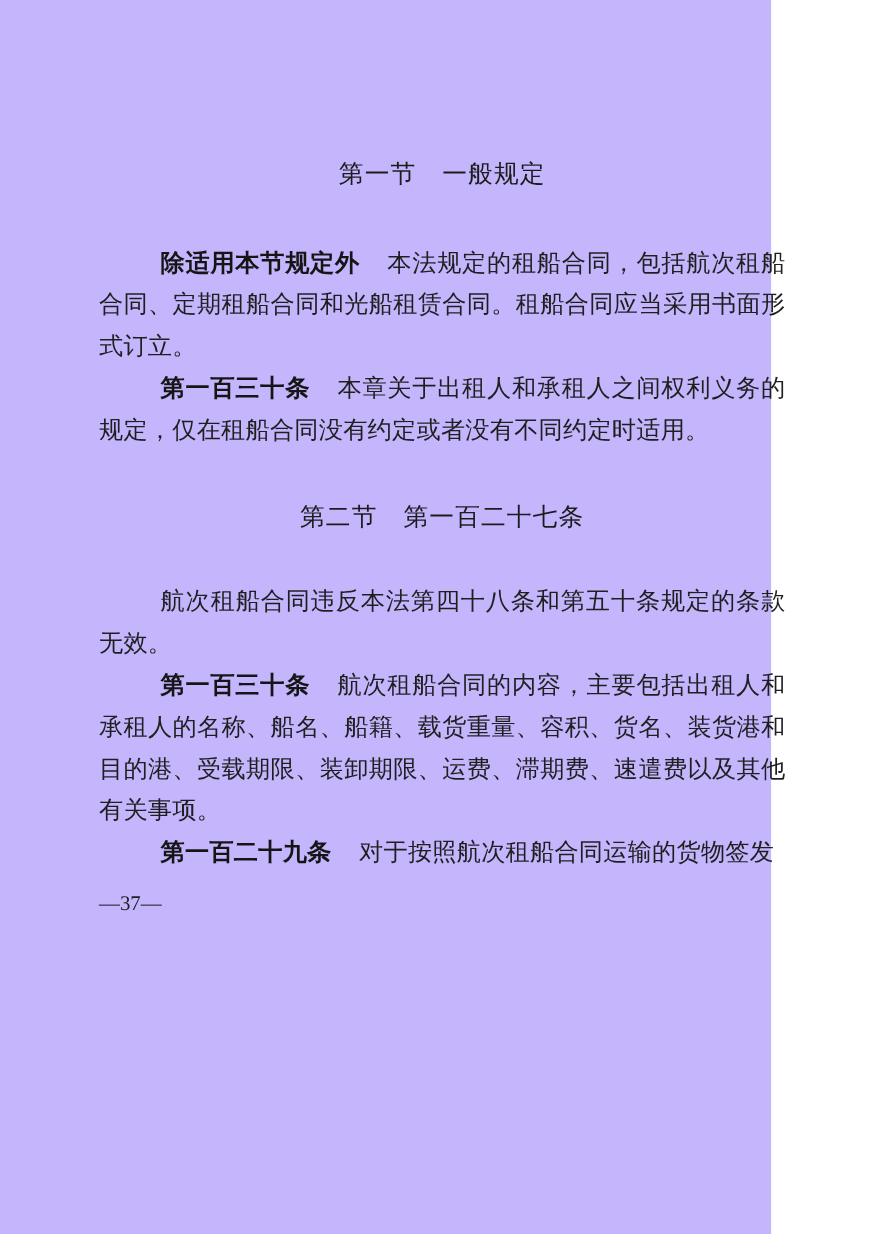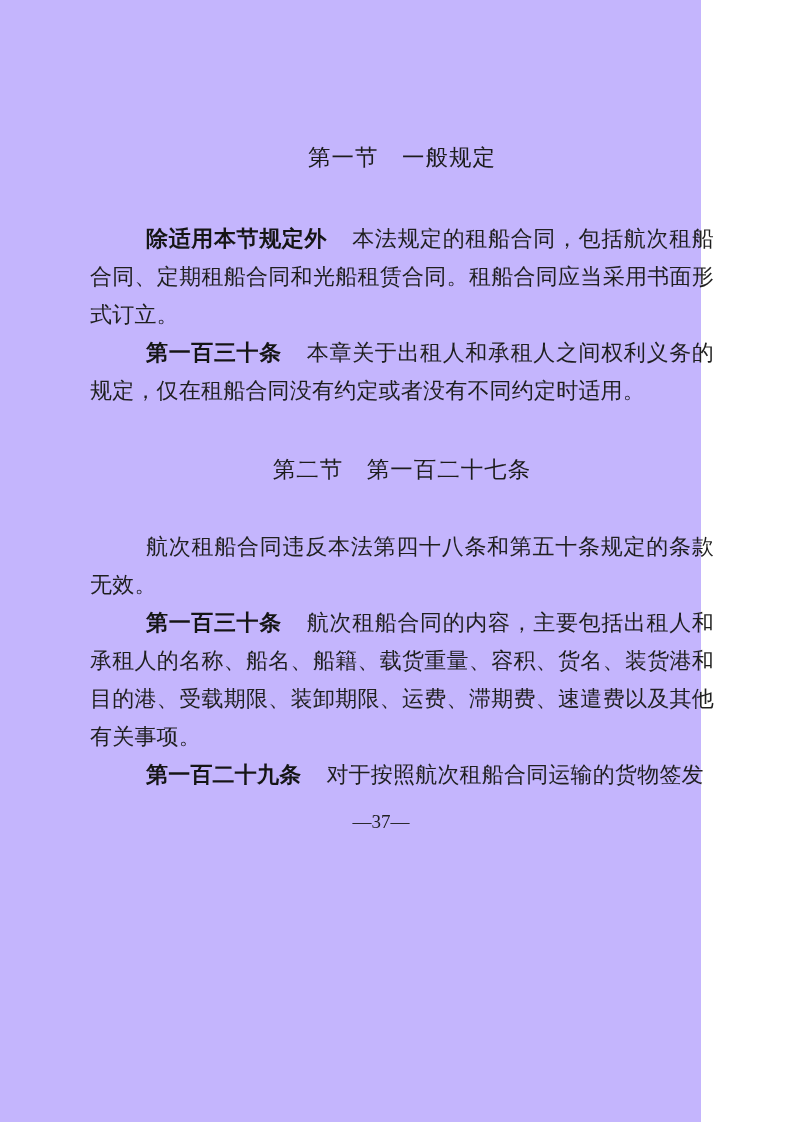--- a/index.html
+++ b/index.html
@@ -52,21 +52,21 @@
   }
   .art-num {
     font-weight: bold;
     margin-right: 25px;
     color: #151515;
   }
   .page-number {
     margin-top: 16px;
     font-size: 19px;
     line-height: 24px;
-    text-align: center;
+    text-align: left;
     padding-right: 42px;
     color: #1f1f1f;
   }
 </style>
 </head>
 <body>
 
 <div class="page">
   <div class="text-block">
 

